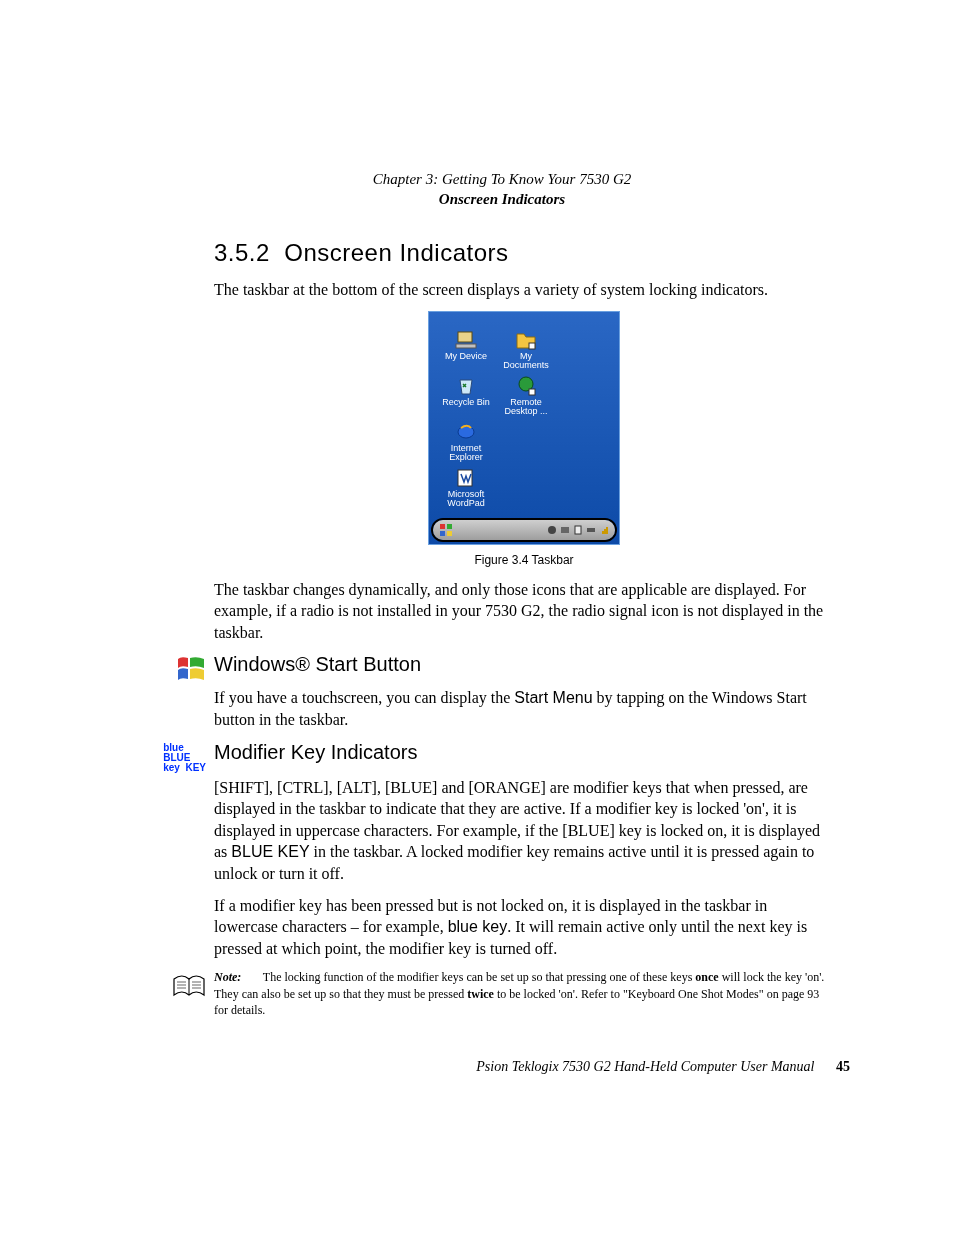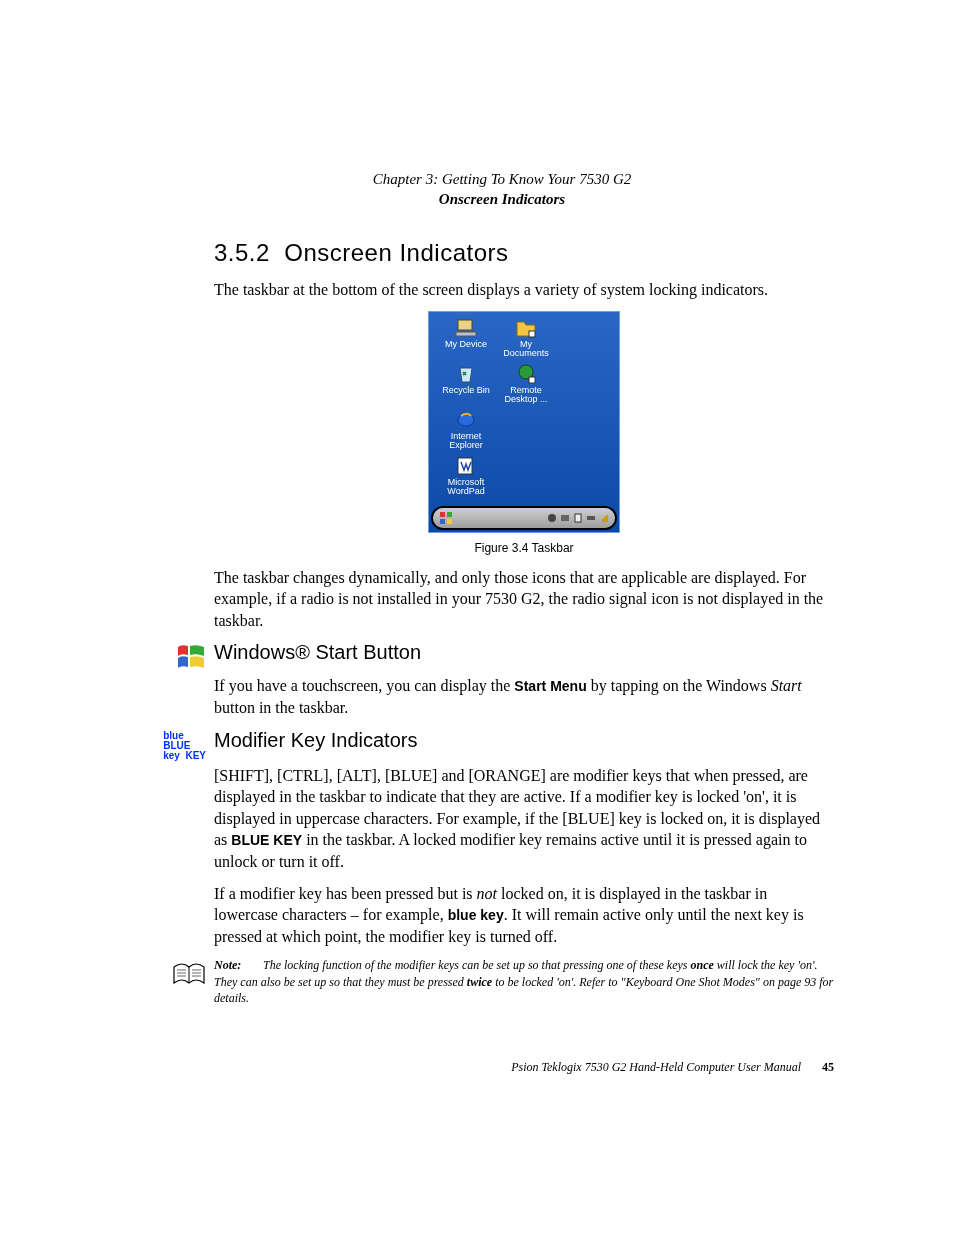--- a/index.html
+++ b/index.html
@@ -70,24 +70,23 @@
   .sub-heading {
     font-family: "Arial Narrow", Arial, sans-serif;
     font-stretch: condensed;
     font-size: 20px;
     font-weight: 400;
     margin: 0;
   }
   .inline-sc {
     font-family: "Arial Narrow", Arial, sans-serif;
     font-stretch: condensed;
-    font-size: 14px;
-    font-weight: bold;
-  }
-  .italic { font-style: italic; }
+    font-size: 16px;
+  }
+  .italic { }
   .bold { font-weight: bold; }
   .note-row {
     display: flex;
     gap: 8px;
     margin: 6px 0 0 0;
   }
   .note-icon {
     width: 36px;
     flex: 0 0 36px;
     display: flex;
@@ -100,23 +99,23 @@
   }
   .note-label {
     font-style: italic;
     font-weight: bold;
     display: inline-block;
     width: 46px;
   }
   .footer {
     position: absolute;
     bottom: 160px;
-    right: 120px;
-    font-style: italic;
-    font-size: 12px;
+    right: 104px;
+    font-style: italic;
+    font-size: 14px;
   }
   .footer .pn {
     font-style: normal;
     font-weight: bold;
     margin-left: 18px;
   }
   
   .ce-screenshot {
     width: 190px;
     margin: 0 auto;
@@ -124,21 +123,21 @@
     position: relative;
     font-family: Tahoma, Arial, sans-serif;
     color: #fff;
     font-size: 9px;
     border: 1px solid #6aa0e0;
   }
   .desk {
     display: grid;
     grid-template-columns: 58px 58px;
     gap: 2px 2px;
-    padding: 4px 4px 6px 8px;
+    padding: 16px 4px 6px 8px;
   }
   .dicon {
     text-align: center;
     line-height: 1.0;
     padding: 2px 0 2px 0;
   }
   .dicon svg { display: block; margin: 0 auto 2px auto; }
   .taskbar-wrap {
     position: relative;
     border: 2px solid #000;

